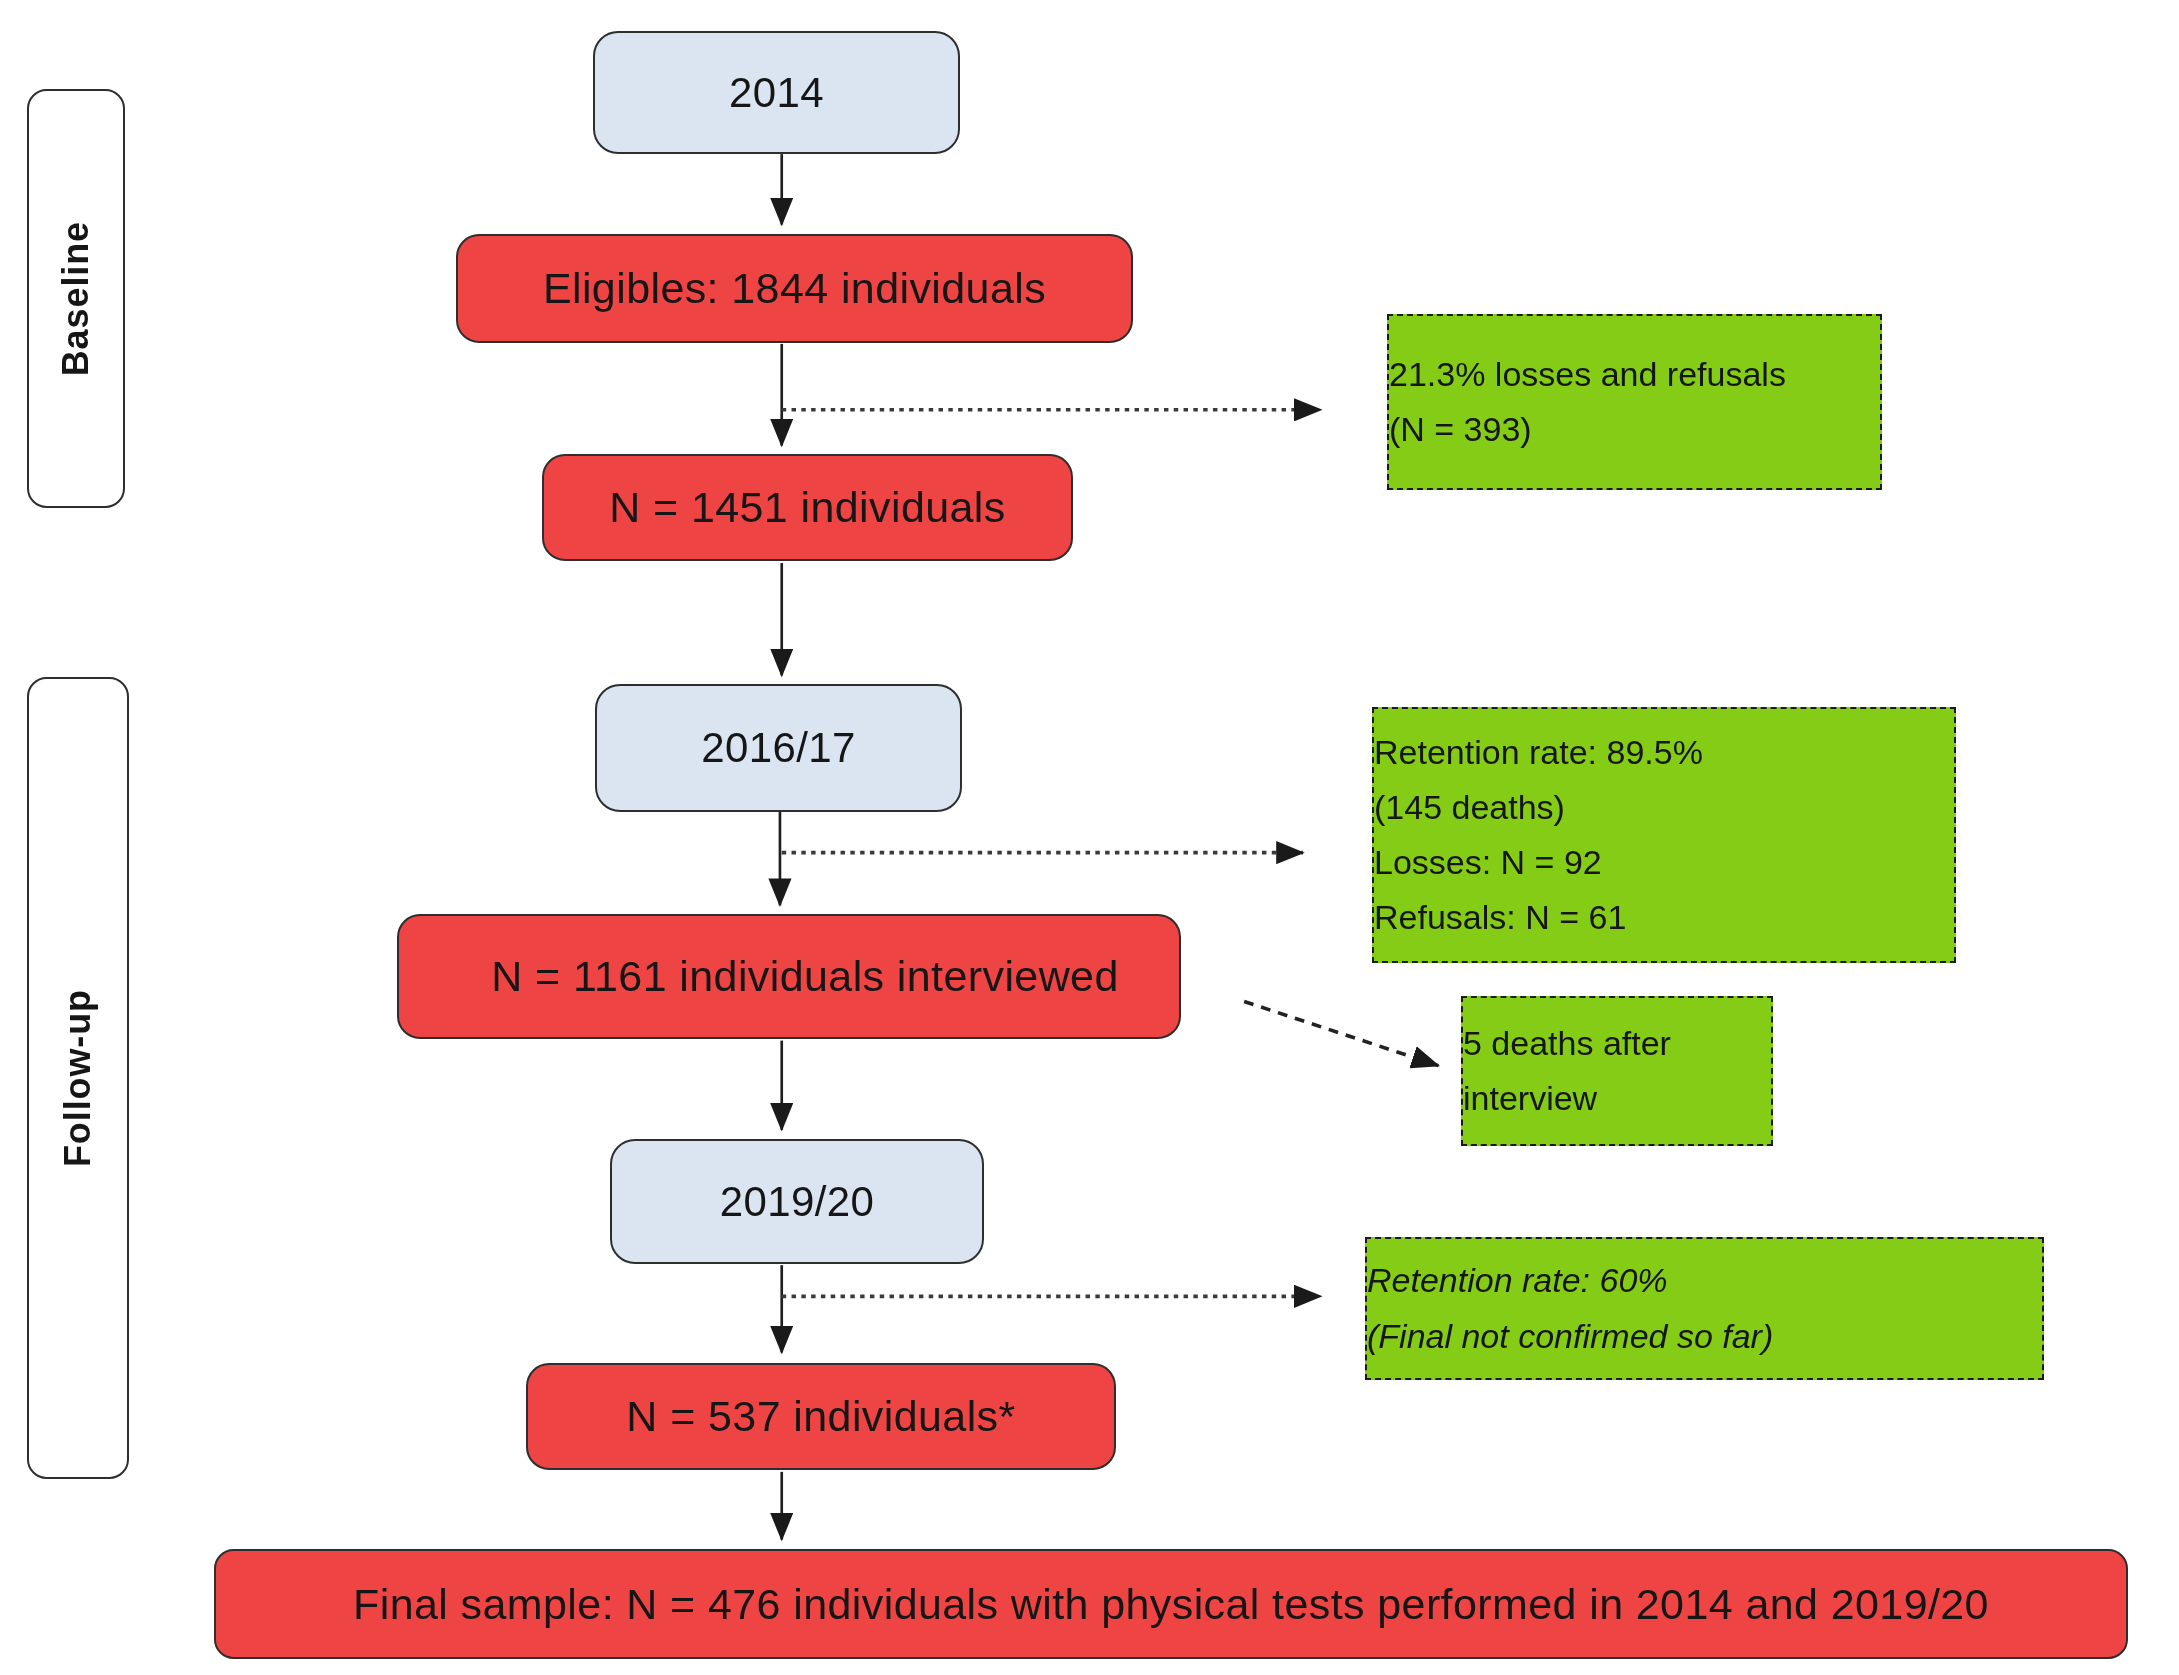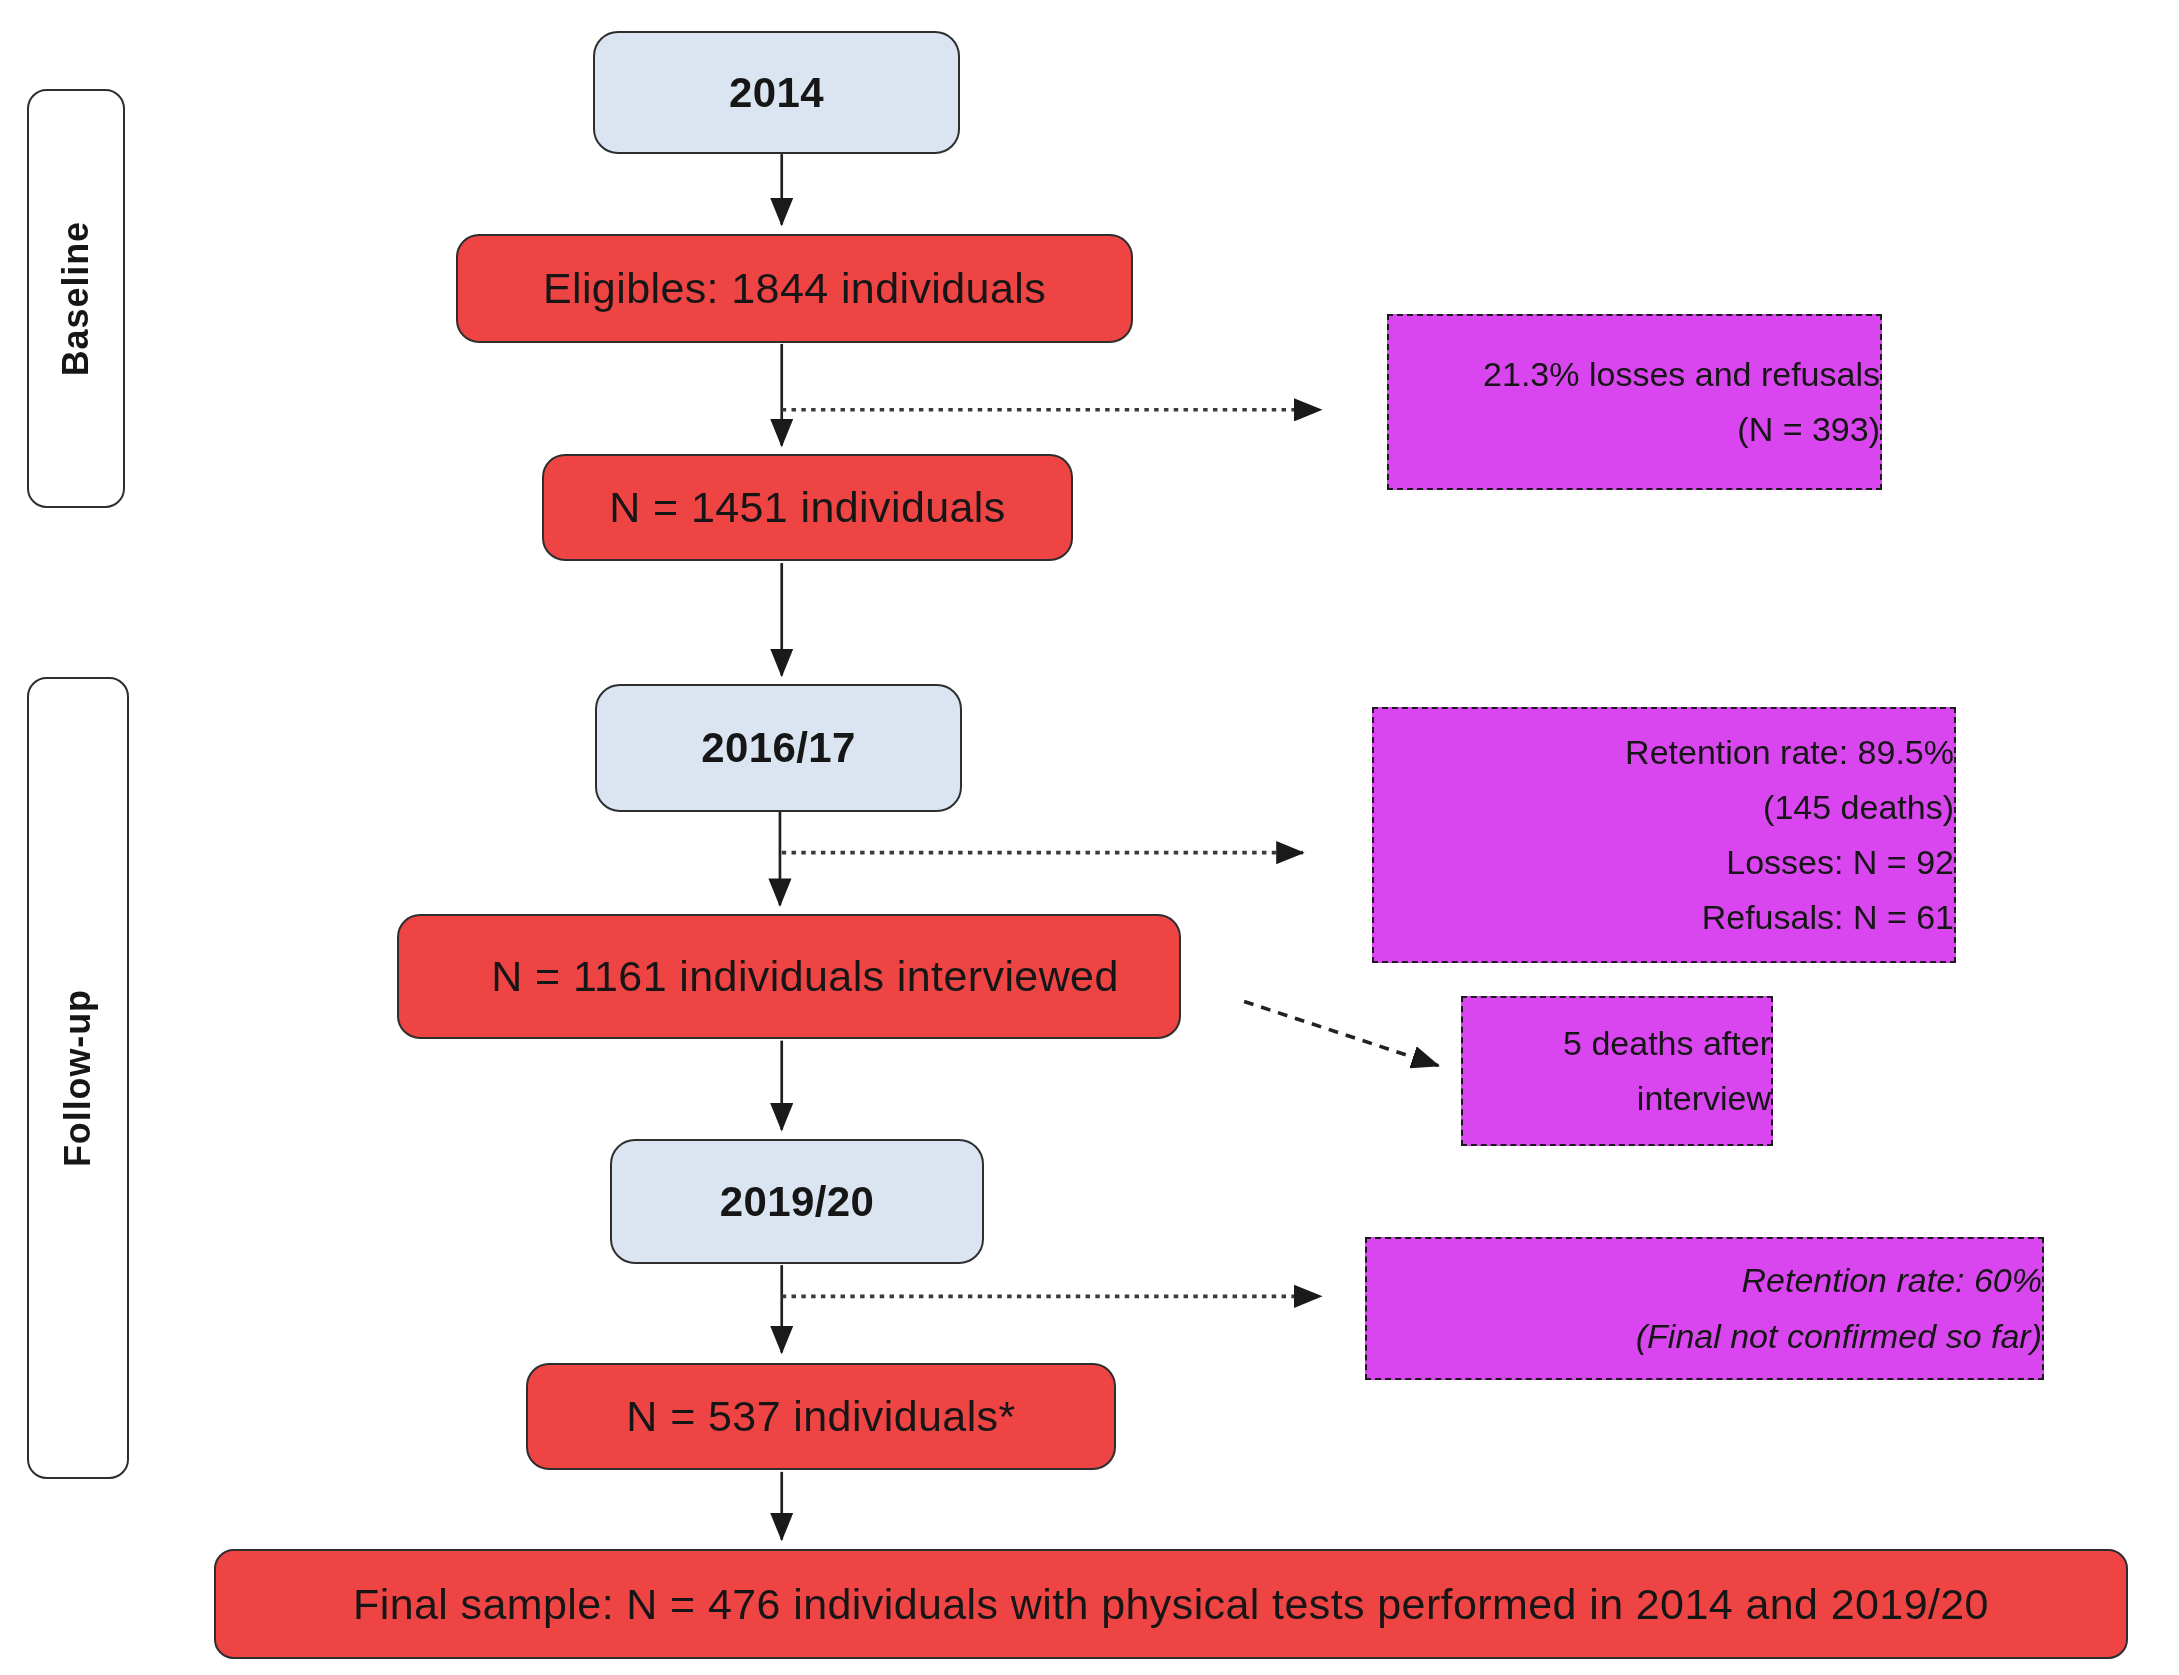--- a/index.html
+++ b/index.html
@@ -25,37 +25,37 @@
     border-radius: 23px;
     display: flex;
     align-items: center;
     justify-content: center;
     text-align: center;
     font-size: 43px;
     letter-spacing: 0.4px;
   }
   .year {
     background: var(--year-fill, #dbe5f1);
-    font-weight: bold;
+    font-weight: normal;
     font-size: 42px;
     border-radius: 25px;
   }
   .final {
     font-size: 43px;
     border-radius: 19.6px;
   }
 
   
   .dashed {
-    background: #d946ef;
+    background: #84cc16;
     border: 2.7px dashed #1b1b1b;
     border-radius: 0;
     display: flex;
     flex-direction: column;
-    align-items: flex-end;
+    align-items: flex-start;
     justify-content: center;
     text-align: center;
     font-size: 34px;
     line-height: 1.62;
   }
 
   
   .rail {
     background: #ffffff;
     border: 2.7px solid var(--line-color, #2e2e2e);

